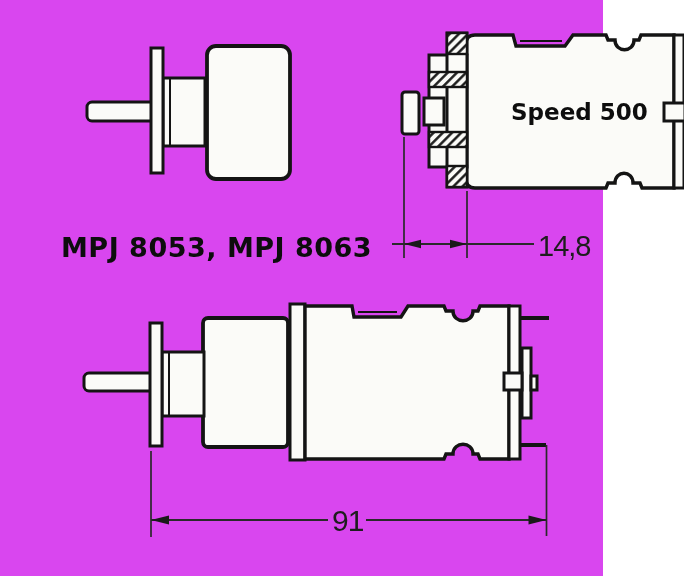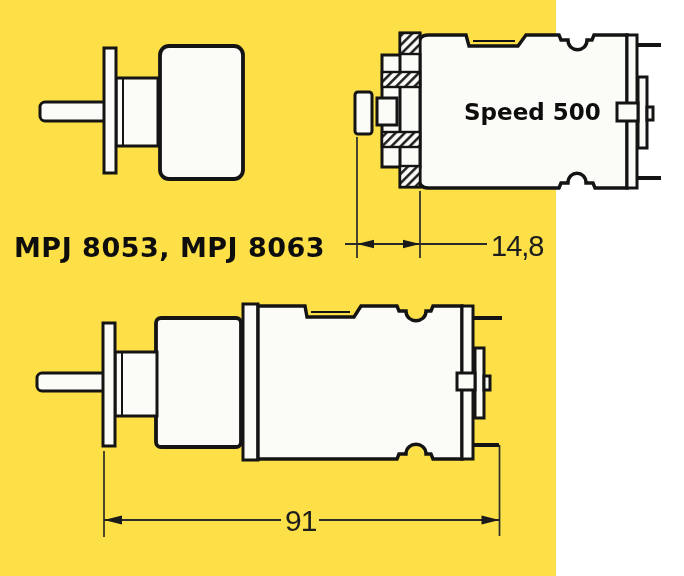--- a/index.html
+++ b/index.html
@@ -5,21 +5,22 @@
   html,body{margin:0;padding:0;}
   body{
     width:684px;height:576px;
     background:#ffffff;
     font-family:"Liberation Sans", sans-serif;
     overflow:hidden;
   }
   .canvas{
     position:relative;
     width:556px;height:576px;
-    background:#fde047;
+    background:#d946ef;
+    padding-left:47px;
   }
   svg{display:block}
   .part{fill:#fbfbf8;stroke:#141414;}
   .thick{stroke-width:3.4;}
   .mid{stroke-width:3;}
   .dimline{stroke:#2a2a2a;stroke-width:2;fill:none;}
   .extline{stroke:#2a2a2a;stroke-width:1.7;fill:none;}
   .arrow{fill:#1a1a1a;stroke:none;}
   .dimtext{
     fill:#1d1d1d;

